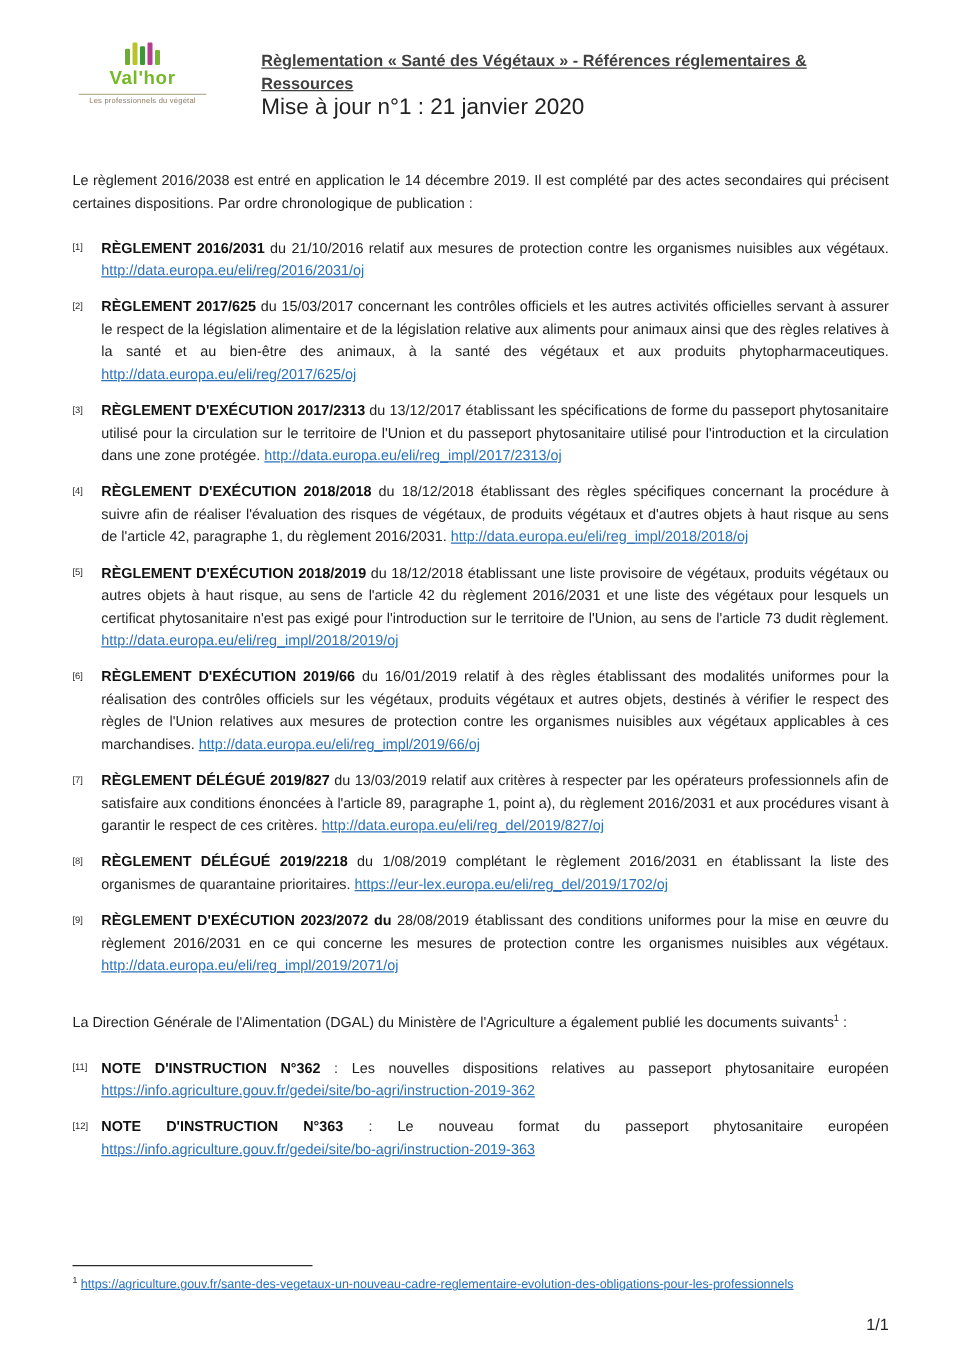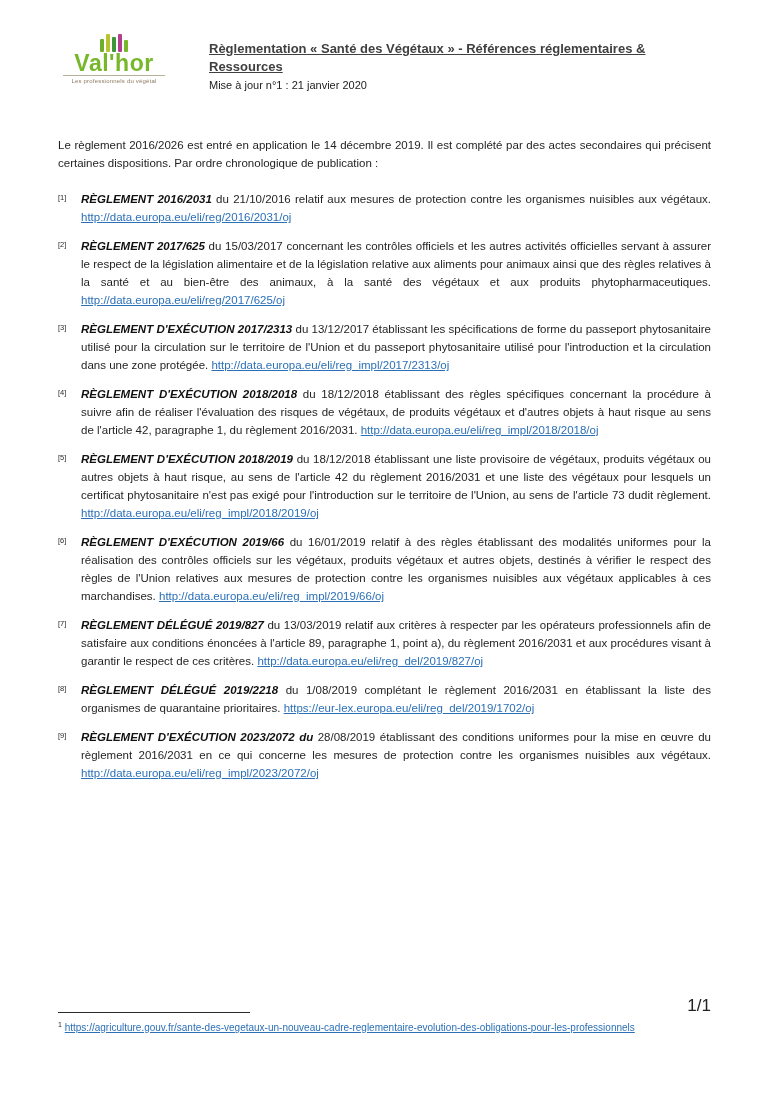--- a/index.html
+++ b/index.html
@@ -11,41 +11,41 @@
     color:#1f1f1f;
     overflow:hidden;
     box-sizing:border-box;
     padding:33px 57px 0 58px;
   }
   
   .header{display:flex;align-items:flex-start;}
   .logo{width:118px;flex:0 0 auto;text-align:center;margin-left:-3px;}
   .logo-bars{display:flex;justify-content:center;align-items:flex-end;gap:2px;height:19px;}
   .logo-bars span{display:inline-block;width:4px;border-radius:1px;}
-  .logo-brand{font-size:23px;font-weight:bold;letter-spacing:0.5px;line-height:22px;}
+  .logo-brand{font-size:15px;font-weight:bold;letter-spacing:0.5px;line-height:22px;}
   .logo-rule{height:1px;background:#b8b09a;margin:1px 8px 2px 8px;}
   .logo-tagline{font-size:6px;color:#8d7a63;letter-spacing:0.2px;}
   .header-titles{margin-left:36px;padding-top:7px;}
   .doc-title{font-size:13px;font-weight:bold;color:#404040;line-height:18px;text-decoration:underline;}
-  .doc-subtitle{font-size:11px;color:#222;line-height:19px;}
+  .doc-subtitle{font-size:18px;color:#222;line-height:19px;}
   
   .intro{margin-top:41px;font-size:11.5px;line-height:18px;text-align:justify;}
   .list{margin-top:18px;}
   .item{position:relative;padding-left:23px;margin-bottom:11px;font-size:11.5px;line-height:18px;text-align:justify;}
   .item .marker{position:absolute;left:0;top:-1px;font-size:7.5px;color:#2a2a2a;}
-  .item b{color:#111;font-style:italic;}
+  .item b{color:#111;}
   a{color:#2c70b8;text-decoration:underline;text-align:right;}
   .dgal{margin-top:24px;margin-bottom:16px;font-size:11.5px;line-height:18px;}
   .dgal sup{font-size:7.5px;}
   
   .footnote{position:absolute;left:58px;right:57px;top:1012px;}
   .footnote-rule{width:192px;border-top:1.6px solid #2a2a2a;margin-bottom:5px;}
   .footnote-text{font-size:10px;line-height:14px;}
   .footnote-text sup{font-size:7px;color:#2a2a2a;}
-  .page-number{position:absolute;top:996px;right:57px;font-size:17px;color:#222;}
+  .page-number{position:absolute;top:1052px;right:57px;font-size:13px;color:#222;}
 </style>
 </head>
 <body>
 
 <div class="page">
 
   <div class="header">
     <div class="logo">
       <div class="logo-bars" id="logo-bars">
           <span style="background: rgb(111, 174, 43); height: 13px;"></span>
@@ -57,36 +57,41 @@
       <div class="logo-brand" id="logo-brand" style="color: rgb(118, 184, 42);">Val'hor</div>
       <div class="logo-rule"></div>
       <div class="logo-tagline">Les professionnels du végétal</div>
     </div>
     <div class="header-titles">
       <div class="doc-title">Règlementation « Santé des Végétaux » - Références réglementaires &amp; Ressources</div>
       <div class="doc-subtitle">Mise à jour n°1 : 21 janvier 2020</div>
     </div>
   </div>
 
-  <div class="intro">Le règlement 2016/2026 est entré en application le 14 décembre 2019. Il est complété par des actes secondaires qui précisent certaines dispositions. Par ordre chronologique de publication :</div>
+  <div class="intro">Le règlement 2016/2038 est entré en application le 14 décembre 2019. Il est complété par des actes secondaires qui précisent certaines dispositions. Par ordre chronologique de publication :</div>
 
   <div class="list" id="regulation-list">
       <div class="item"><span class="marker">[1]</span><b>RÈGLEMENT 2016/2031</b><span> du 21/10/2016 relatif aux mesures de protection contre les organismes nuisibles aux végétaux. </span><a href="#">http://data.europa.eu/eli/reg/2016/2031/oj</a></div>
       <div class="item"><span class="marker">[2]</span><b>RÈGLEMENT 2017/625</b><span> du 15/03/2017 concernant les contrôles officiels et les autres activités officielles servant à assurer le respect de la législation alimentaire et de la législation relative aux aliments pour animaux ainsi que des règles relatives à la santé et au bien-être des animaux, à la santé des végétaux et aux produits phytopharmaceutiques. </span><a href="#">http://data.europa.eu/eli/reg/2017/625/oj</a></div>
       <div class="item"><span class="marker">[3]</span><b>RÈGLEMENT D'EXÉCUTION 2017/2313</b><span> du 13/12/2017 établissant les spécifications de forme du passeport phytosanitaire utilisé pour la circulation sur le territoire de l'Union et du passeport phytosanitaire utilisé pour l'introduction et la circulation dans une zone protégée. </span><a href="#">http://data.europa.eu/eli/reg_impl/2017/2313/oj</a></div>
       <div class="item"><span class="marker">[4]</span><b>RÈGLEMENT D'EXÉCUTION 2018/2018</b><span> du 18/12/2018 établissant des règles spécifiques concernant la procédure à suivre afin de réaliser l'évaluation des risques de végétaux, de produits végétaux et d'autres objets à haut risque au sens de l'article 42, paragraphe 1, du règlement 2016/2031. </span><a href="#">http://data.europa.eu/eli/reg_impl/2018/2018/oj</a></div>
       <div class="item"><span class="marker">[5]</span><b>RÈGLEMENT D'EXÉCUTION 2018/2019</b><span> du 18/12/2018 établissant une liste provisoire de végétaux, produits végétaux ou autres objets à haut risque, au sens de l'article 42 du règlement 2016/2031 et une liste des végétaux pour lesquels un certificat phytosanitaire n'est pas exigé pour l'introduction sur le territoire de l'Union, au sens de l'article 73 dudit règlement. </span><a href="#">http://data.europa.eu/eli/reg_impl/2018/2019/oj</a></div>
       <div class="item"><span class="marker">[6]</span><b>RÈGLEMENT D'EXÉCUTION 2019/66</b><span> du 16/01/2019 relatif à des règles établissant des modalités uniformes pour la réalisation des contrôles officiels sur les végétaux, produits végétaux et autres objets, destinés à vérifier le respect des règles de l'Union relatives aux mesures de protection contre les organismes nuisibles aux végétaux applicables à ces marchandises. </span><a href="#">http://data.europa.eu/eli/reg_impl/2019/66/oj</a></div>
       <div class="item"><span class="marker">[7]</span><b>RÈGLEMENT DÉLÉGUÉ 2019/827</b><span> du 13/03/2019 relatif aux critères à respecter par les opérateurs professionnels afin de satisfaire aux conditions énoncées à l'article 89, paragraphe 1, point a), du règlement 2016/2031 et aux procédures visant à garantir le respect de ces critères. </span><a href="#">http://data.europa.eu/eli/reg_del/2019/827/oj</a></div>
       <div class="item"><span class="marker">[8]</span><b>RÈGLEMENT DÉLÉGUÉ 2019/2218</b><span> du 1/08/2019 complétant le règlement 2016/2031 en établissant la liste des organismes de quarantaine prioritaires. </span><a href="#">https://eur-lex.europa.eu/eli/reg_del/2019/1702/oj</a></div>
-      <div class="item"><span class="marker">[9]</span><b>RÈGLEMENT D'EXÉCUTION 2023/2072 du</b><span> 28/08/2019 établissant des conditions uniformes pour la mise en œuvre du règlement 2016/2031 en ce qui concerne les mesures de protection contre les organismes nuisibles aux végétaux. </span><a href="#">http://data.europa.eu/eli/reg_impl/2023/2072/oj</a></div>
+      <div class="item"><span class="marker">[9]</span><b>RÈGLEMENT D'EXÉCUTION 2023/2072 du</b><span> 28/08/2019 établissant des conditions uniformes pour la mise en œuvre du règlement 2016/2031 en ce qui concerne les mesures de protection contre les organismes nuisibles aux végétaux. </span><a href="#">http://data.europa.eu/eli/reg_impl/2019/2071/oj</a></div>
     </div>
 
+  <div class="dgal">
+    <span>La Direction Générale de l'Alimentation (DGAL) du Ministère de l'Agriculture a également publié les documents suivants</span><sup>1</sup><span> :</span>
+  </div>
 
   <div class="list" id="document-list">
+      <div class="item"><span class="marker">[11]</span><b>NOTE D'INSTRUCTION N°362</b><span> : Les nouvelles dispositions relatives au passeport phytosanitaire européen </span><a href="#">https://info.agriculture.gouv.fr/gedei/site/bo-agri/instruction-2019-362</a></div>
+      <div class="item"><span class="marker">[12]</span><b>NOTE D'INSTRUCTION N°363</b><span> : Le nouveau format du passeport phytosanitaire européen </span><a href="#">https://info.agriculture.gouv.fr/gedei/site/bo-agri/instruction-2019-363</a></div>
     </div>
 
   <div class="footnote">
     <div class="footnote-rule"></div>
     <div class="footnote-text">
       <sup>1</sup>
       <a href="#">https://agriculture.gouv.fr/sante-des-vegetaux-un-nouveau-cadre-reglementaire-evolution-des-obligations-pour-les-professionnels</a>
     </div>
   </div>
 

